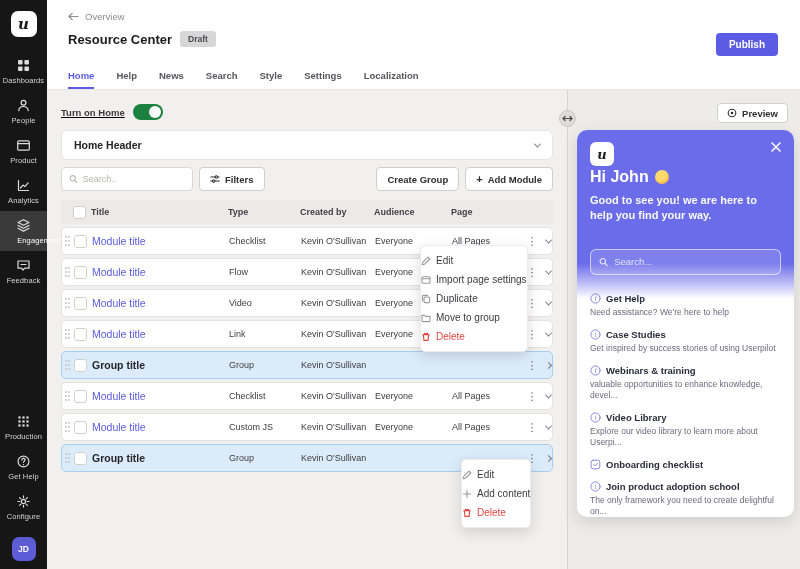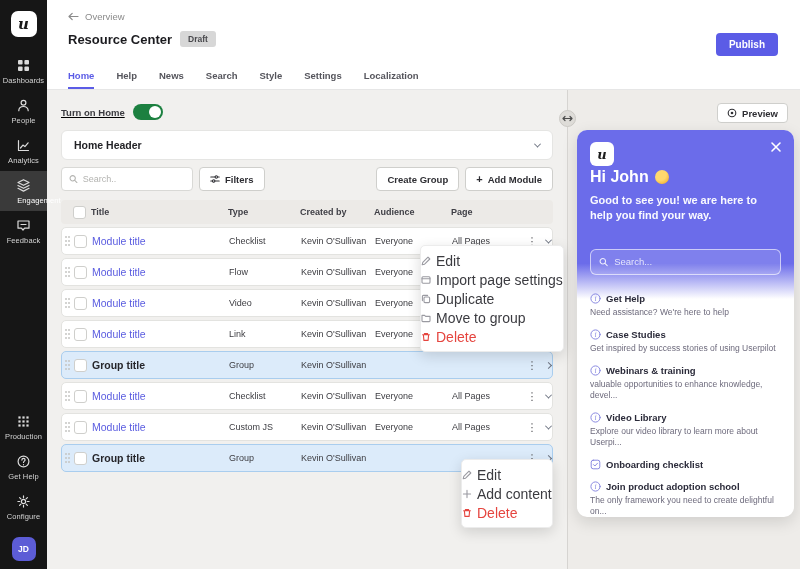--- a/index.html
+++ b/index.html
@@ -76,21 +76,21 @@
   .kebab::before { content:"\22EE"; }
   .chevbox { display:flex; align-items:center; justify-content:center; cursor:pointer; }
   .chev { width:5px; height:5px; border-right:1.4px solid #6b7280; border-bottom:1.4px solid #6b7280; display:inline-block; }
   .chev.down { transform:rotate(45deg) translate(-1px,-1px); }
   .chev.right { transform:rotate(-45deg); }
 
   
   .menu { position:absolute; background:#fff; border:1px solid #ececec; border-radius:5px;
           box-shadow:0 4px 14px rgba(0,0,0,.14); padding:5px 0; z-index:50; }
   .mitem { display:flex; align-items:center; gap:5px; height:19px; padding:0 0;
-           font-size:14px; color:#3b3b40; white-space:nowrap; cursor:pointer; }
+           font-size:10px; color:#3b3b40; white-space:nowrap; cursor:pointer; }
   .mitem.danger { color:#e5453f; }
   .micon { width:10px; height:10px; flex:0 0 auto; }
   .micon * { stroke:#9a9aa1; fill:none; stroke-width:1.1; stroke-linecap:round; stroke-linejoin:round; }
   .mitem.danger .micon * { stroke:#e5453f; }
 
   
   .vdivider { position:absolute; left:567px; top:90px; bottom:0; width:1px; background:#d6d4d1; z-index:18; }
   .dragdot { position:absolute; left:559px; top:110px; width:17px; height:17px; border-radius:50%;
              background:#dedcd8; border:1px solid #cbc9c5; z-index:19; display:flex; align-items:center;
              justify-content:center; cursor:col-resize; }
@@ -160,20 +160,27 @@
     </div>
     <div class="sitem">
       <svg class="sicon" viewBox="0 0 15 15">
         <circle cx="7.5" cy="4.8" r="2.4"></circle>
           <path d="M2.8 12.7c0-2.7 2.1-4.2 4.7-4.2s4.7 1.5 4.7 4.2"></path>
       </svg>
       <span class="slabel">People</span>
     </div>
     <div class="sitem">
       <svg class="sicon" viewBox="0 0 15 15">
+        <rect x="1.7" y="2.8" width="11.6" height="9.4" rx="1.3"></rect>
+          <path d="M1.7 5.6h11.6"></path>
+      </svg>
+      <span class="slabel">Product</span>
+    </div>
+    <div class="sitem">
+      <svg class="sicon" viewBox="0 0 15 15">
         <path d="M2.5 2.5v10h10"></path>
           <path d="M4.5 10l2.4-2.9 2 1.5 3.2-3.8"></path>
       </svg>
       <span class="slabel">Analytics</span>
     </div>
     <div class="sitem active">
       <svg class="sicon" viewBox="0 0 15 15">
         <path d="M7.5 1.7L13 4.5 7.5 7.3 2 4.5z"></path>
           <path d="M2 7.5l5.5 2.8L13 7.5"></path>
           <path d="M2 10.3l5.5 2.8 5.5-2.8"></path>

